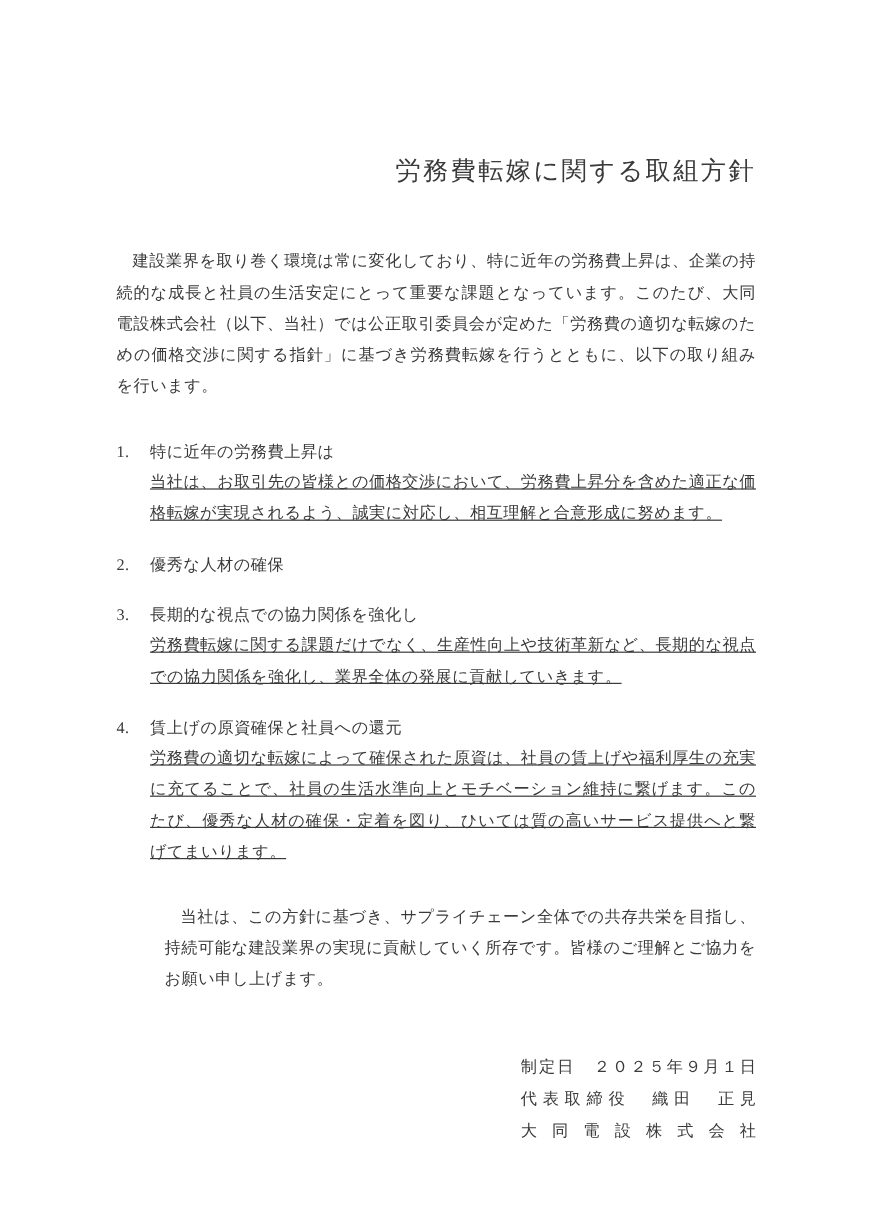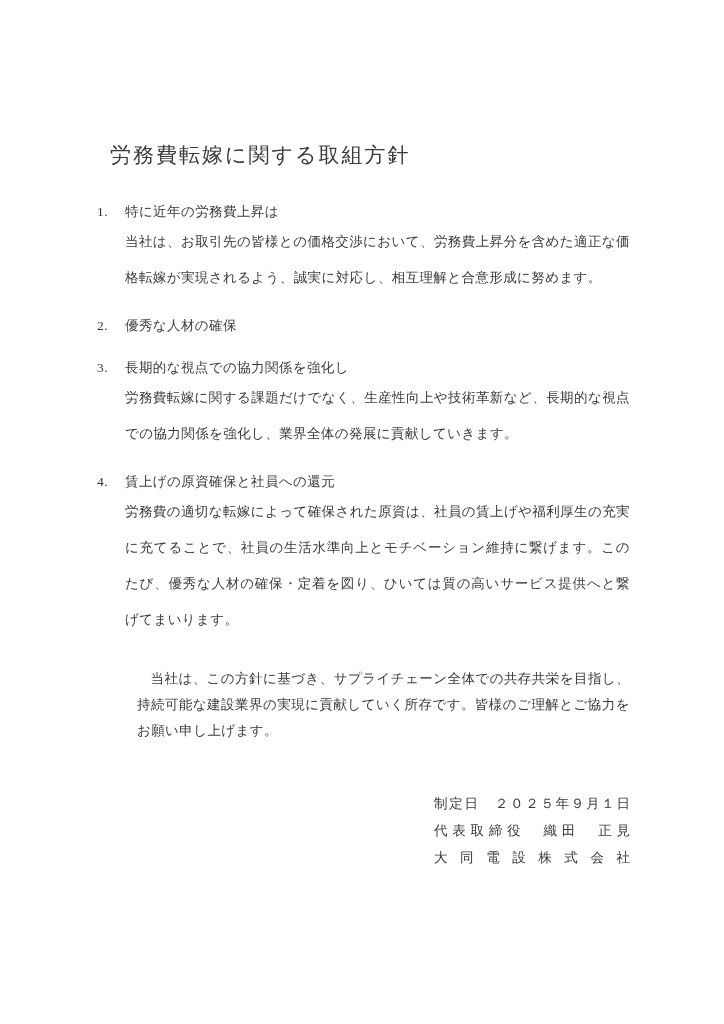--- a/index.html
+++ b/index.html
@@ -13,26 +13,26 @@
     height: 1024px;
     margin: 0 auto;
     background: #ffffff;
     color: #3a3a3a;
     font-family: "Liberation Serif", "DejaVu Serif", serif;
     box-sizing: border-box;
     padding: 127px 94px 0 97px;
     overflow: hidden;
   }
   .doc-title {
-    text-align: left;
+    text-align: right;
     font-size: 21px;
     font-weight: 400;
     letter-spacing: 2px;
     line-height: 30px;
-    margin: 13px;
+    margin: 0;
   }
   .para {
     font-size: 13.5px;
     line-height: 26px;
     text-align: justify;
     text-justify: inter-ideograph;
     letter-spacing: 0.4px;
     margin: 0;
   }
   .indent-first {
@@ -60,25 +60,26 @@
   .item-content {
     flex: 1;
   }
   .item-heading {
     font-weight: 400;
     letter-spacing: 0.4px;
     margin: 0;
   }
   .item-body {
     font-size: 13.5px;
-    line-height: 36px;
+    line-height: 26px;
     text-align: justify;
     text-justify: inter-ideograph;
     letter-spacing: 0.4px;
     margin: 0;
+    text-decoration: underline;
   }
   .closing {
     margin-top: 28px;
     margin-left: 40px;
   }
   .signature-block {
     margin-top: 46px;
     margin-left: auto;
     width: 196px;
     font-size: 13.5px;
@@ -90,20 +91,21 @@
     text-justify: inter-character;
   }
 </style>
 </head>
 <body>
 
 <div class="page">
 
   <h1 class="doc-title">労務費転嫁に関する取組方針</h1>
 
+  <p class="para intro indent-first">建設業界を取り巻く環境は常に変化しており、特に近年の労務費上昇は、企業の持続的な成長と社員の生活安定にとって重要な課題となっています。このたび、大同電設株式会社（以下、当社）では公正取引委員会が定めた「労務費の適切な転嫁のための価格交渉に関する指針」に基づき労務費転嫁を行うとともに、以下の取り組みを行います。</p>
 
   <div class="policy-list">
 
     <div class="policy-item">
       <span class="item-number">1.</span>
       <div class="item-content">
         <div class="item-heading">特に近年の労務費上昇は</div>
         <p class="item-body">当社は、お取引先の皆様との価格交渉において、労務費上昇分を含めた適正な価格転嫁が実現されるよう、誠実に対応し、相互理解と合意形成に努めます。</p>
       </div>
     </div>

